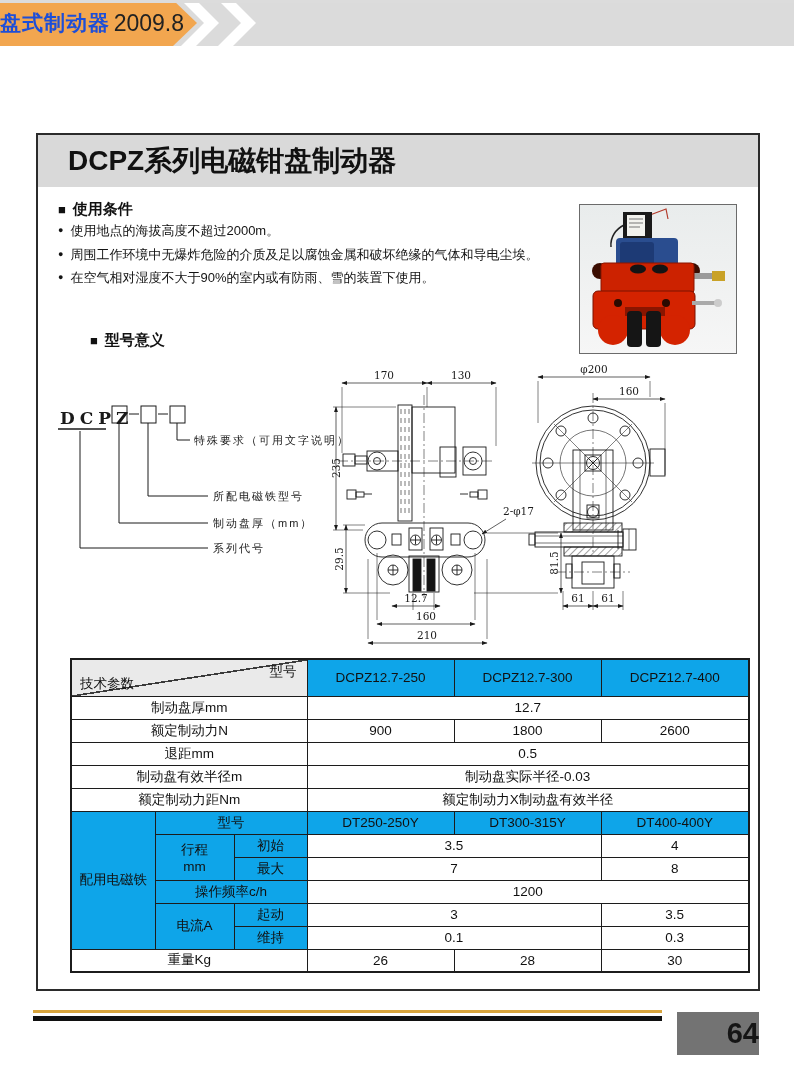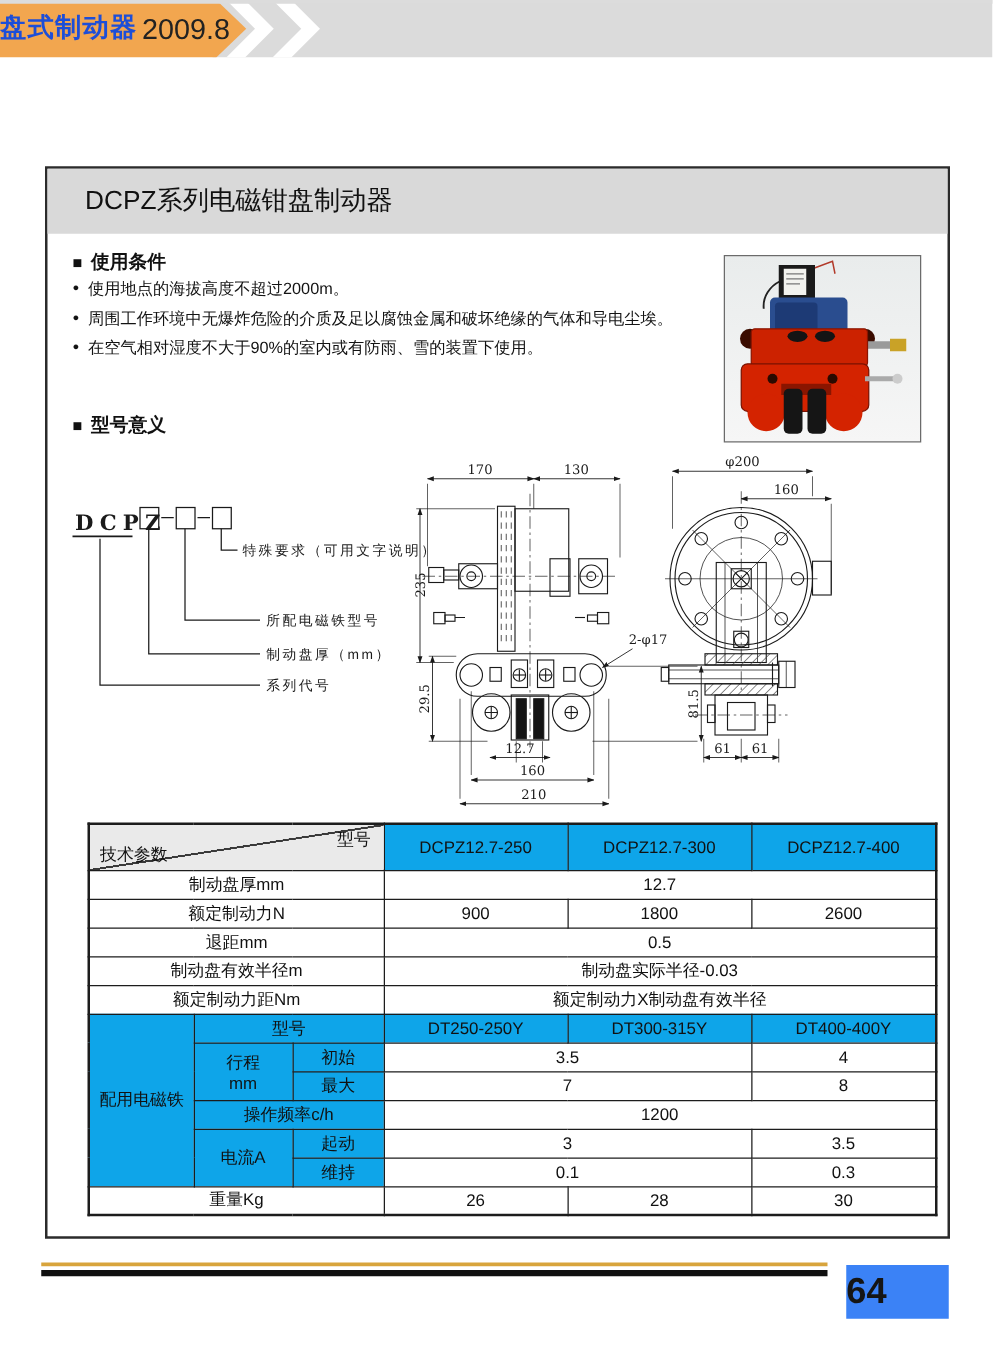--- a/index.html
+++ b/index.html
@@ -13,21 +13,21 @@
             font-size:21px;font-weight:bold;color:#1d4ed8;letter-spacing:1px;}
   .band-date{position:absolute;left:600;top:57;width:146px;height:36px;line-height:46px;
              text-align:right;font-size:23px;color:#222;padding-left:38px;}
   .band-rule{position:absolute;left:0;top:110;width:794px;height:3px;background:#dcdcdc;}
 
   
   .card{position:absolute;left:36px;top:133px;width:724px;height:858px;
         border:2px solid #2b2b2b;background:#fff;box-sizing:border-box;}
   .card-titlebar{position:absolute;left:38px;top:135px;width:720px;height:52px;background:#d9d9d9;}
   .card-title{position:absolute;left:68px;top:135px;height:52px;line-height:52px;
-              font-size:21px;font-weight:normal;color:#111;}
+              font-size:28px;font-weight:bold;color:#111;}
 
   .sec-head{position:absolute;left:58px;font-size:15px;font-weight:bold;color:#111;}
   .sec-head .marker{font-size:13px;margin-right:7px;}
   .bullets{position:absolute;left:58px;top:219px;width:505px;font-size:13px;color:#131313;}
   .bullet-line{height:23.5px;line-height:23.5px;white-space:nowrap;}
   .dot{font-size:9px;vertical-align:2px;margin-right:7px;}
 
   
   .photo{position:absolute;left:579px;top:204px;width:158px;height:150px;
          border:1px solid #6b6b6b;background:linear-gradient(#e9ecec,#f6f6f6);box-sizing:border-box;}
@@ -48,22 +48,22 @@
   td.gray{background:#0ea5e9;}
   td.diag{position:relative;background:
       linear-gradient(to bottom right,#eaeaea calc(50% - 0.8px),#3a3a3a calc(50% - 0.8px),
       #3a3a3a calc(50% + 0.8px),#eaeaea calc(50% + 0.8px));}
   td.diag .p1{position:absolute;left:8px;bottom:3px;}
   td.diag .p2{position:absolute;right:10px;top:3px;}
 
   
   .gold-line{position:absolute;left:33px;top:1010px;width:629px;height:3px;background:#d8a43c;}
   .black-line{position:absolute;left:33px;top:1016px;width:629px;height:5px;background:#101010;}
-  .page-box{position:absolute;left:677px;top:1012px;width:82px;height:43px;background:#3b82f6;
-            text-align:left;line-height:43px;font-size:29px;font-weight:bold;color:#151515;}
+  .page-box{position:absolute;left:677px;top:1012px;width:82px;height:43px;background:#737373;
+            text-align:right;line-height:43px;font-size:29px;font-weight:bold;color:#151515;}
 </style>
 </head>
 <body>
 
 <svg id="band-svg" width="794" height="46" viewBox="0 0 794 46">
   <rect x="170" y="0" width="624" height="46" fill="#dbdbdb"></rect>
   <polygon points="181,0 196,0 219,23 196,46 181,46 204,23" fill="#ffffff"></polygon>
   <polygon points="218,0 233,0 256,23 233,46 218,46 241,23" fill="#ffffff"></polygon>
   <polygon points="0,0 173,0 197,23 173,46 0,46" fill="#f2a64f"></polygon>
 </svg>
@@ -76,21 +76,21 @@
 <div class="card-title">DCPZ系列电磁钳盘制动器</div>
 
 <div class="sec-head" style="top:200px;">
   <span class="marker">■</span><span>使用条件</span>
 </div>
 <div class="bullets">
   <div class="bullet-line"><span class="dot">●</span><span>使用地点的海拔高度不超过2000m。</span></div>
   <div class="bullet-line"><span class="dot">●</span><span>周围工作环境中无爆炸危险的介质及足以腐蚀金属和破坏绝缘的气体和导电尘埃。</span></div>
   <div class="bullet-line"><span class="dot">●</span><span>在空气相对湿度不大于90%的室内或有防雨、雪的装置下使用。</span></div>
 </div>
-<div class="sec-head" style="top:331px;">
+<div class="sec-head" style="top:331px;margin-left:32px;">
   <span class="marker">■</span><span>型号意义</span>
 </div>
 
 <div class="photo">
   <svg width="156" height="148" viewBox="0 0 156 148">
     <path d="M44,20 C36,24 30,32 31,42" stroke="#222" stroke-width="1.5" fill="none"></path>
     <polyline points="70,10 86,4 88,14" stroke="#b23a2a" stroke-width="1.2" fill="none"></polyline>
     <rect x="43" y="7" width="29" height="27" fill="#1a1a1a"></rect>
     <rect x="47" y="10" width="18" height="21" fill="#f2f2ee"></rect>
     <line x1="49" y1="14" x2="63" y2="14" stroke="#777" stroke-width="1"></line>

